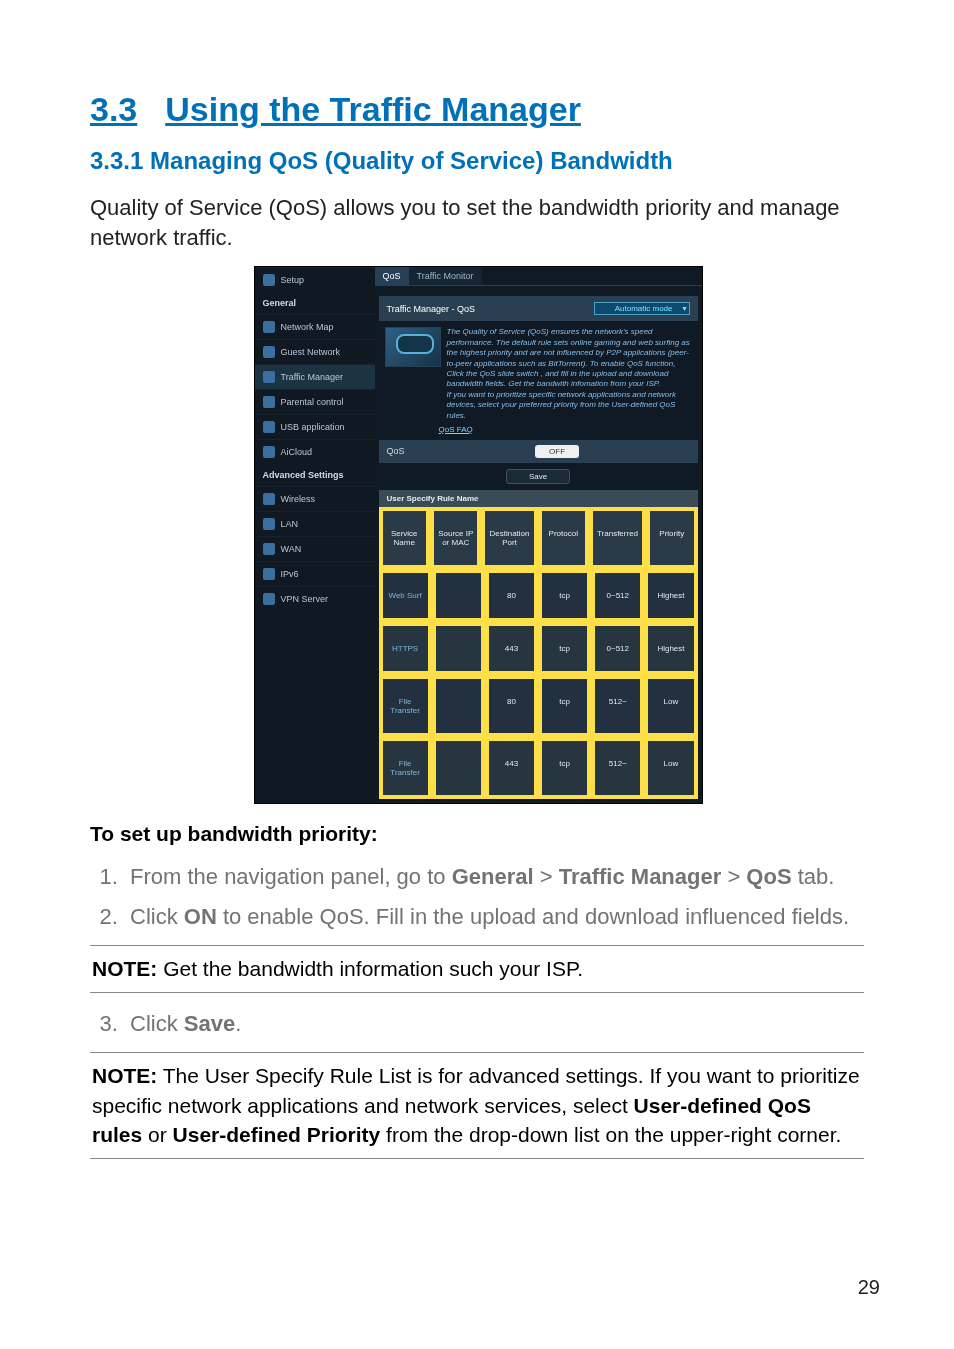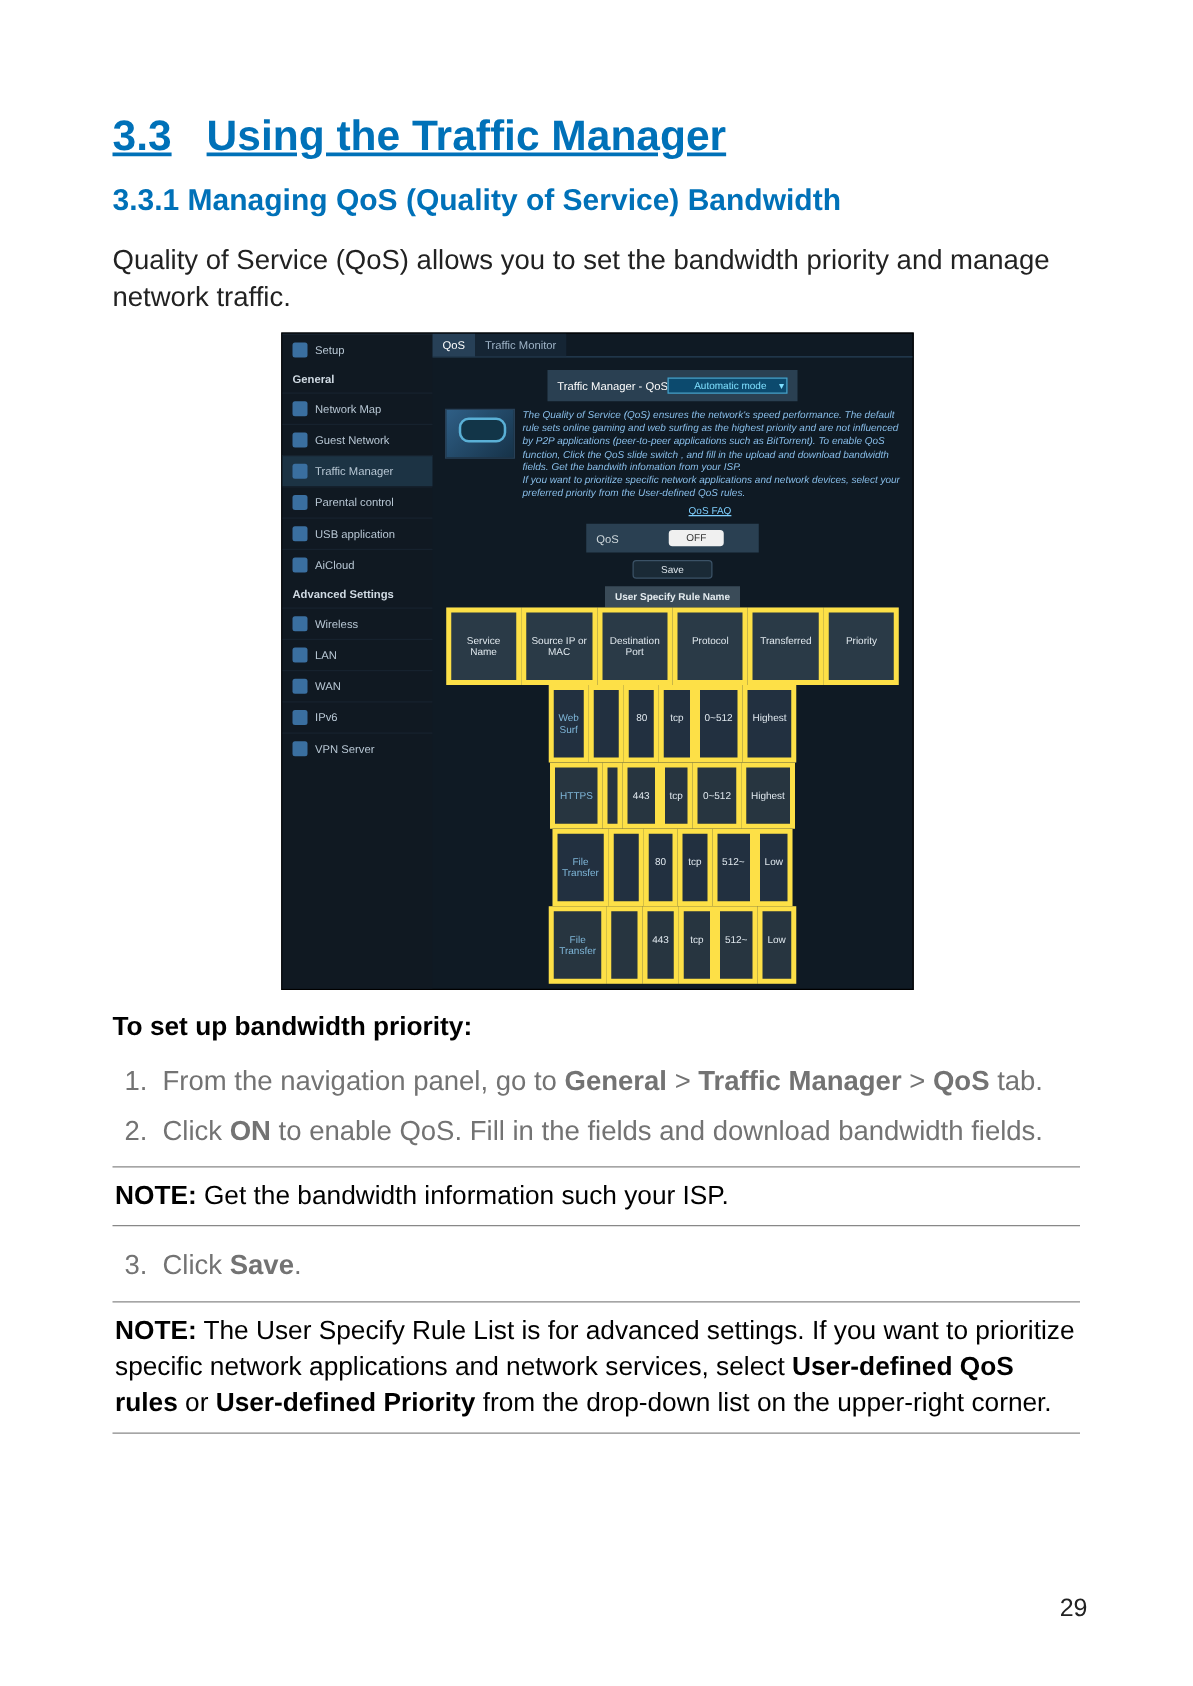--- a/index.html
+++ b/index.html
@@ -53,28 +53,28 @@
     border-top: 1px solid #888;
     border-bottom: 1px solid #888;
     padding: 8px 2px;
     font-size: 21px;
     line-height: 1.4;
     margin: 10px 0 14px 0;
   }
   .page-num {
     position: absolute;
     bottom: 50px;
-    right: 84px;
+    right: 74px;
     font-size: 20px;
     color: #222;
   }
 
   
   .shot-wrap {
-    width: 504px;
+    width: 447px;
     margin: 6px auto 18px auto;
   }
   .shot {
     width: 100%;
     background: #0f1a24;
     border: 1px solid #000;
     font-size: 9px;
     color: #cfd8dc;
     display: flex;
     flex-direction: column;
@@ -114,21 +114,20 @@
   .side-icon {
     width: 12px; height: 12px; display: inline-block;
     background: #3a6fa0;
     border-radius: 2px;
   }
   .main {
     flex: 1;
     display: flex;
     flex-direction: column;
     padding: 4px;
-    align-items: center;
   }
   .panel-title-row {
     background: #2a4052;
     color: #fff;
     padding: 6px 8px;
     display: flex;
     justify-content: space-between;
     align-items: center;
   }
   .mode-box {
@@ -349,21 +348,21 @@
     </div>
   </div>
 
   <div class="sub-heading">To set up bandwidth priority:</div>
 
   <ol class="steps">
     <li>
       <span>From the navigation panel, go to </span><b>General</b><span> &gt; </span><b>Traffic Manager</b><span> &gt; </span><b>QoS</b><span> tab.</span>
     </li>
     <li>
-      <span>Click </span><b>ON</b><span> to enable QoS. Fill in the fields and download bandwidth fields.</span>
+      <span>Click </span><b>ON</b><span> to enable QoS. Fill in the upload and download influenced fields.</span>
     </li>
   </ol>
 
   <div class="note-box">
     <b>NOTE:</b><span> Get the bandwidth information such your ISP.</span>
   </div>
 
   <ol class="steps" start="3">
     <li>
       <span>Click </span><b>Save</b><span>.</span>

